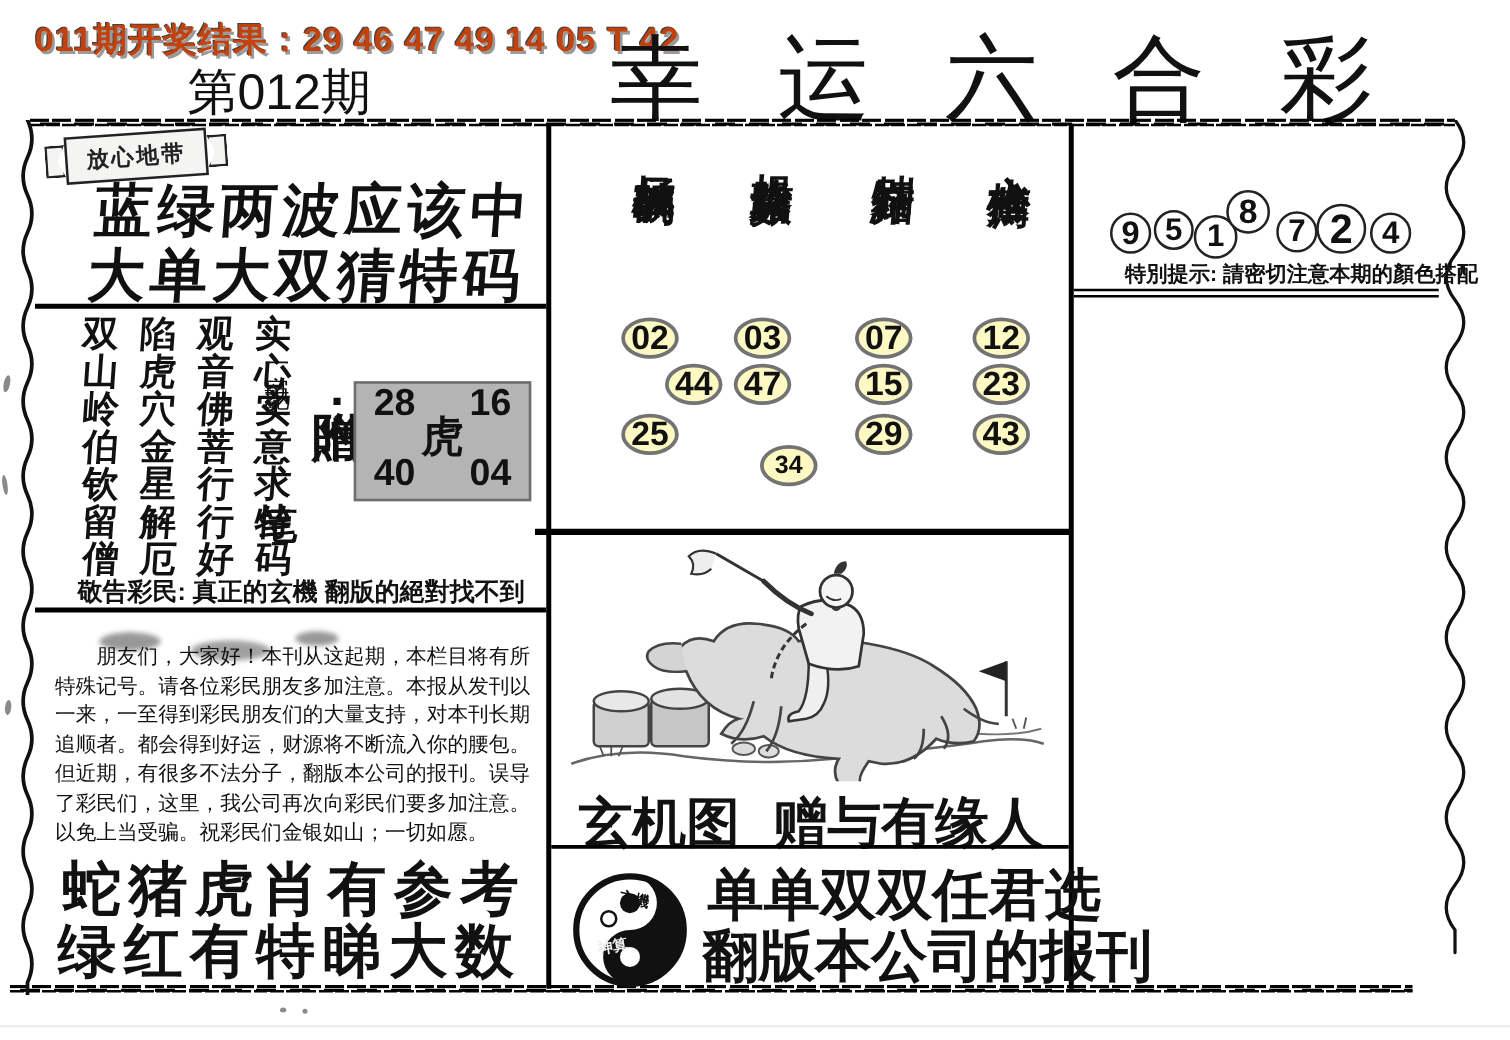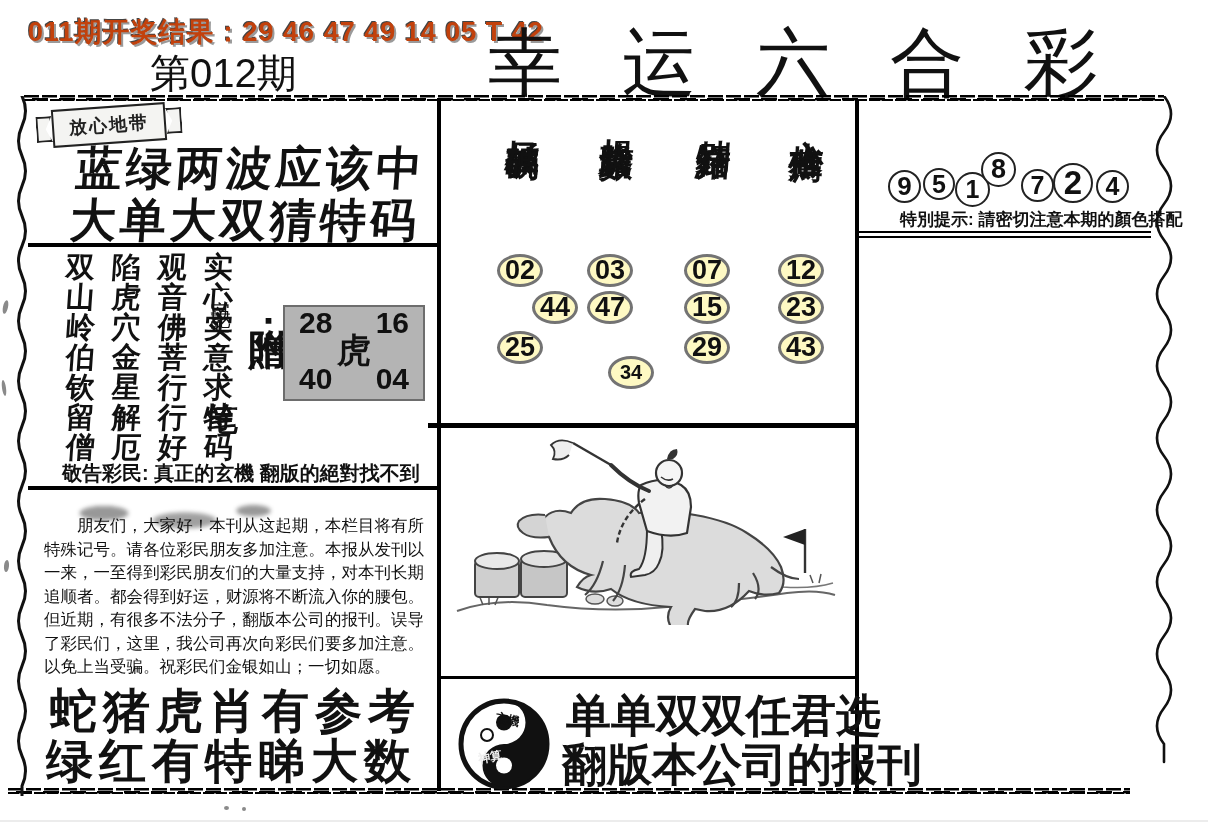--- a/index.html
+++ b/index.html
@@ -165,20 +165,25 @@
     <path d="M208 44 q6 5 12 2" fill="none" stroke="#333" stroke-width="1.5"></path>
 
     <path d="M212 52 q4 6 8 0" fill="none" stroke="#333" stroke-width="1.5"></path>
 
     <path d="M192 66 q-24 18 -28 44" fill="none" stroke="#333" stroke-width="2.4" stroke-dasharray="5 3"></path>
 
     <path d="M352 140 L352 96" stroke="#333" stroke-width="2.4"></path>
     <path d="M352 96 L330 104 L352 112 Z" fill="#222"></path>
   </svg>
 
+  <div class="abs nowrap" style="left:441px;top:630px;width:415px;text-align:center;">
+    <span class="serif" style="font-size:43px;font-weight:700;">玄机图</span>
+    <span style="display:inline-block;width:18px;"></span>
+    <span class="serif" style="font-size:43px;font-weight:700;">赠与有缘人</span>
+  </div>
 
   <div class="abs hline" style="left:441px;top:676px;width:414px;height:3px;"></div>
 
   <svg class="abs" style="left:457px;top:697px;" width="94" height="94" viewBox="0 0 94 94">
     <circle cx="47" cy="47" r="43" fill="#fff" stroke="#111" stroke-width="5"></circle>
     <path d="M47 4 a43 43 0 0 1 0 86 a21.5 21.5 0 0 1 0 -43 a21.5 21.5 0 0 0 0 -43 z" fill="#111"></path>
     <circle cx="47" cy="25.5" r="8" fill="#111"></circle>
     <circle cx="47" cy="68.5" r="8" fill="#fff"></circle>
     <circle cx="30" cy="38" r="6" fill="#fff" stroke="#111" stroke-width="2"></circle>
     <text x="38" y="24" font-size="12" fill="#111" font-weight="bold" transform="rotate(12 38 24)">玄機</text>

